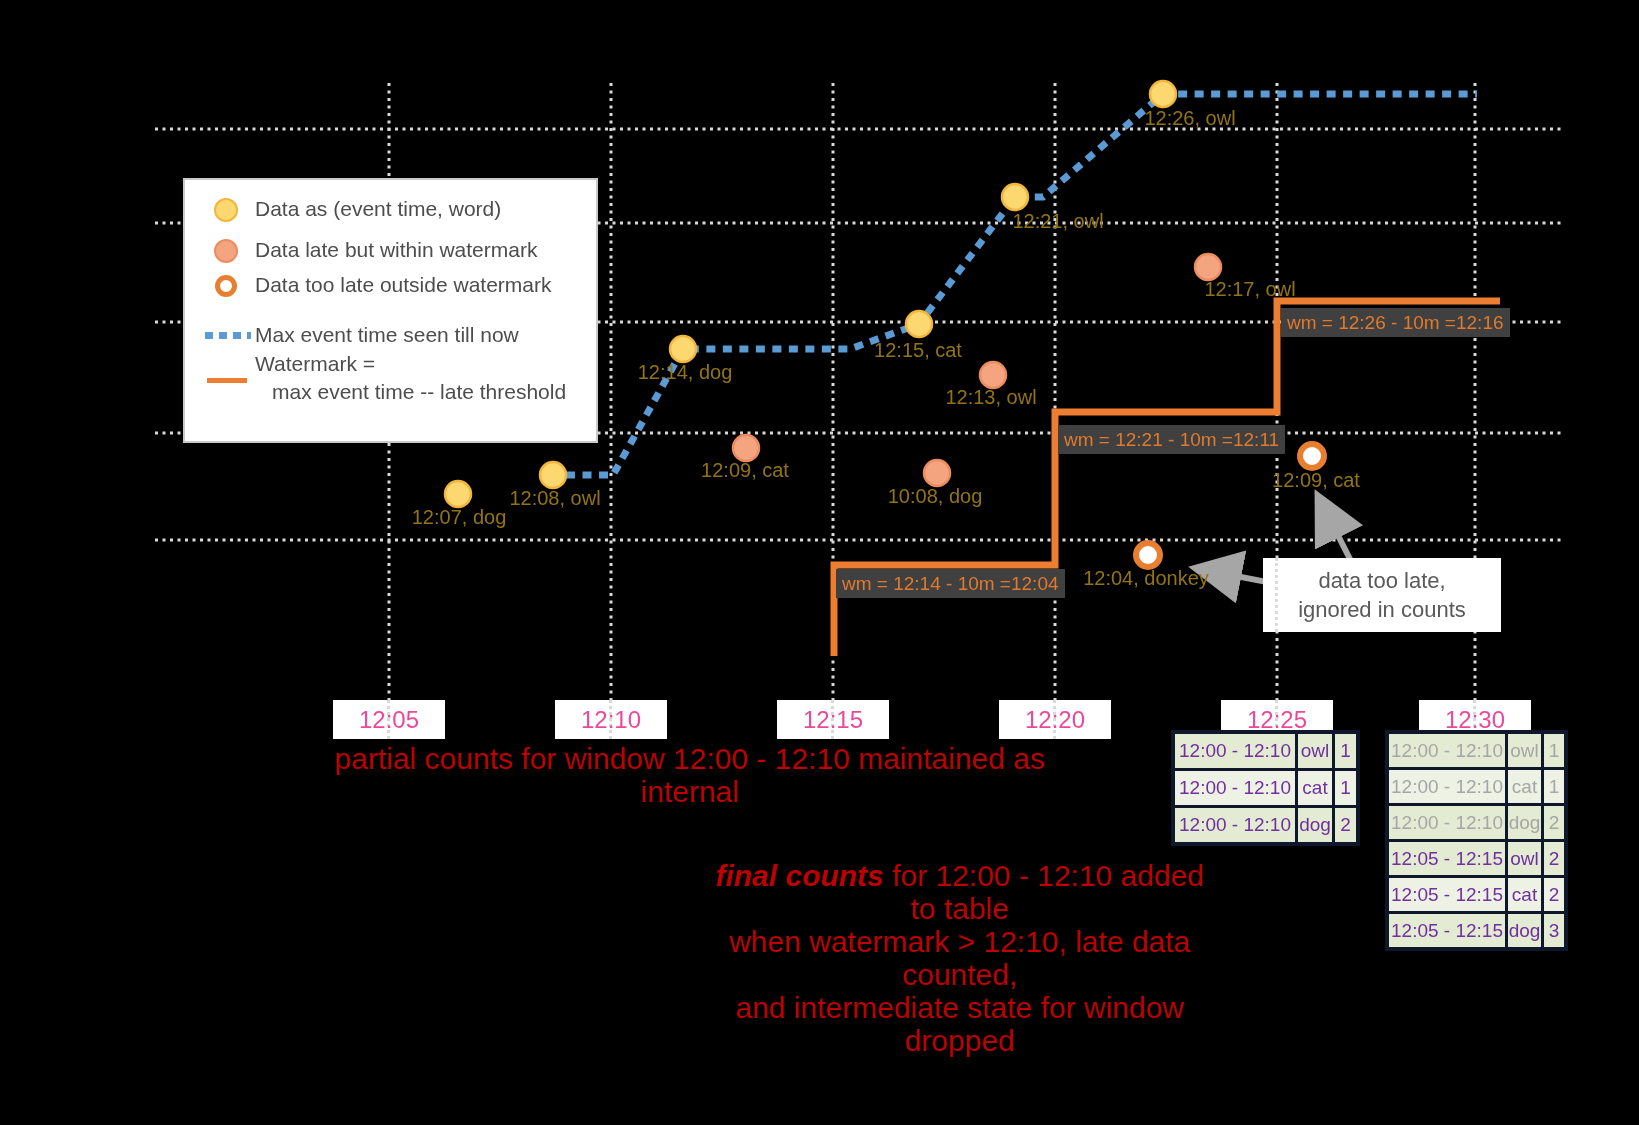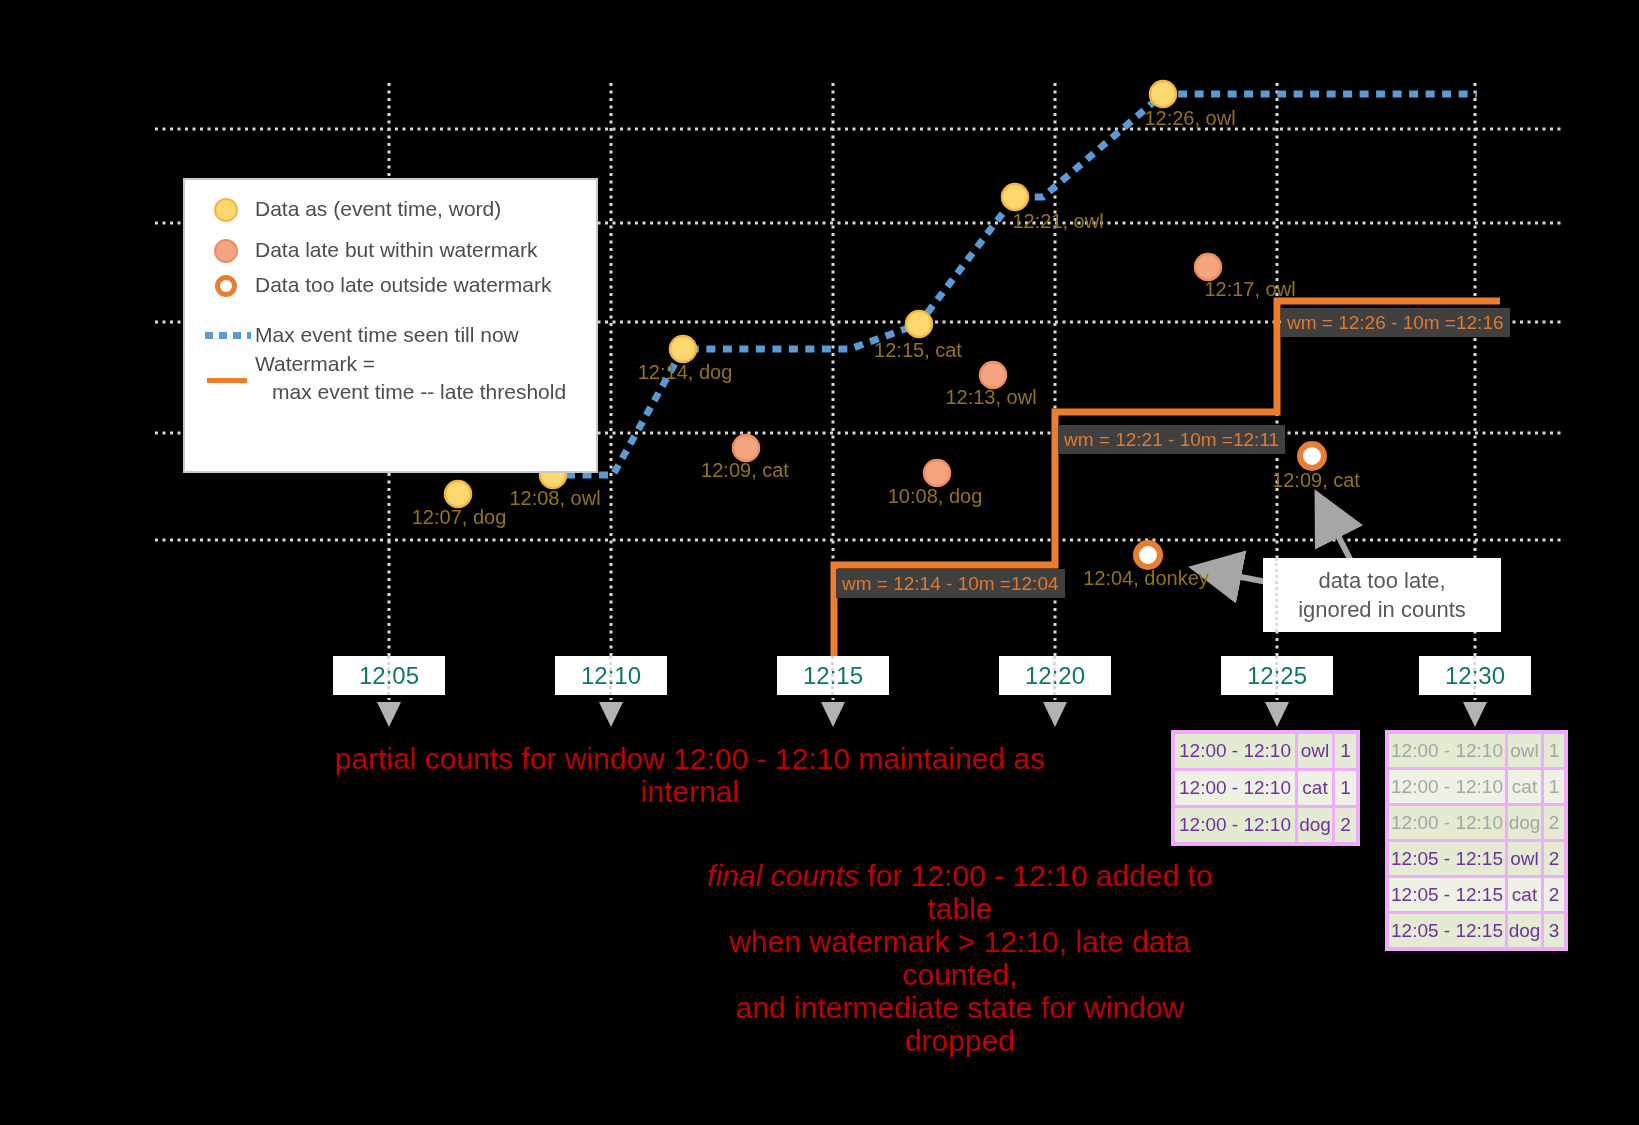--- a/index.html
+++ b/index.html
@@ -1,51 +1,51 @@
 <!DOCTYPE html>
 <html><head>
 <meta charset="utf-8">
 <style>
   html,body{margin:0;padding:0;background:#000;}
   #stage{position:relative;width:1639px;height:1125px;background:#000;overflow:hidden;
          font-family:"Liberation Sans",sans-serif;}
   #stage *{box-sizing:border-box;}
   svg.layer{position:absolute;left:0;top:0;pointer-events:none;}
   
-  .legend{position:absolute;left:183px;top:178px;width:415px;height:295px;background:#fff;
+  .legend{position:absolute;left:183px;top:178px;width:415px;height:265px;background:#fff;
           border:2px solid #c9c9c9;}
   .legend .dot{position:absolute;border-radius:50%;}
   .dot-on{width:24px;height:24px;background:#FDD870;border:2px solid #F2B63C;}
   .dot-late{width:24px;height:24px;background:#F4A47E;border:2px solid #EC8C60;}
   .dot-too{width:22px;height:22px;background:#fff;border:5px solid #E87E2F;}
   .legend .txt{position:absolute;font-size:21px;color:#4d4d4d;white-space:nowrap;line-height:24px;}
   .sample-blue{position:absolute;left:20px;top:152px;width:46px;height:7px;
      background:repeating-linear-gradient(90deg,#5B9BD5 0 8px,transparent 8px 14px);}
   .sample-orange{position:absolute;left:22px;top:198px;width:40px;height:5px;background:#ED7D31;}
   
   .plabel{position:absolute;transform:translateX(-50%);font-size:20px;color:#937414;
           white-space:nowrap;line-height:22px;}
   
   .wmlabel{position:absolute;height:29px;background:#404040;color:#DF7A2E;font-size:19px;
            line-height:29px;padding:0 6px;white-space:nowrap;}
   
-  .tick{position:absolute;width:112px;height:39px;background:#fff;color:#0f766e;font-size:24px;
-        text-align:center;line-height:39px;transform:translateX(-50%);}
+  .tick{position:absolute;width:112px;height:39px;background:#fff;color:#ec4899;font-size:24px;
+        text-align:center;line-height:39px;transform:translateX(-50%);margin-top:44px;}
   .tick::before{content:"";position:absolute;left:54px;top:0;bottom:0;border-left:3px dotted #d9d9d9;}
   .tick span{position:relative;}
   
   .red{position:absolute;color:#C00000;font-size:30px;line-height:33px;text-align:center;}
-  .red .em{font-weight:normal;font-style:italic;margin-top:44px;}
+  .red .em{font-weight:bold;font-style:italic;margin-top:44px;}
   
   .toolate{position:absolute;left:1263px;top:558px;width:238px;height:74px;background:#fff;
            color:#595959;font-size:22px;line-height:29px;text-align:center;padding-top:8px;}
   .toolate::before{content:"";position:absolute;left:12px;top:0;bottom:0;border-left:3px dotted #dcdcdc;}
   .toolate div{position:relative;}
   
-  .gtable{position:absolute;background:#f0abfc;padding:4px;display:grid;grid-gap:3px;}
+  .gtable{position:absolute;background:#0f172a;padding:4px;display:grid;grid-gap:3px;}
   .gtable .cell{display:flex;align-items:center;justify-content:center;font-size:19px;
                 color:#7030A0;white-space:nowrap;}
   .gtable .bg-a{background:#E3EBD2;}
   .gtable .bg-b{background:#EDF2E4;}
   .gtable .gray{color:#A6A6A6;}
   #table-left{left:1171px;top:730px;grid-template-columns:120px 34px 21px;grid-auto-rows:34px;}
   #table-right{left:1385px;top:730px;grid-template-columns:116px 33px 20px;grid-auto-rows:33px;}
 </style>
 </head>
 <body>

